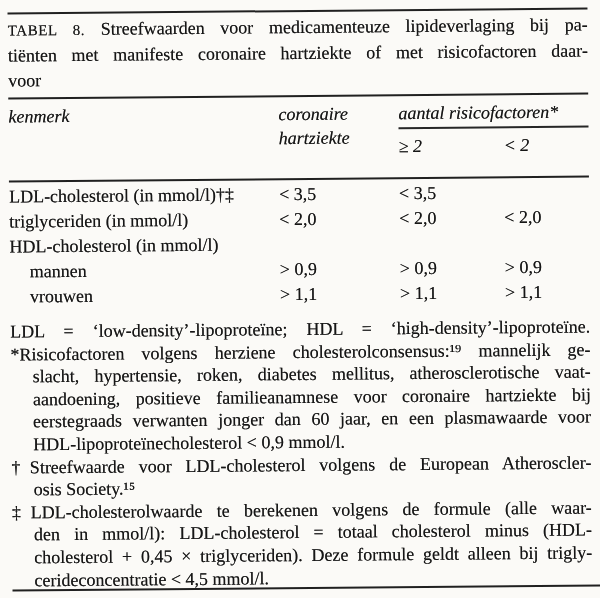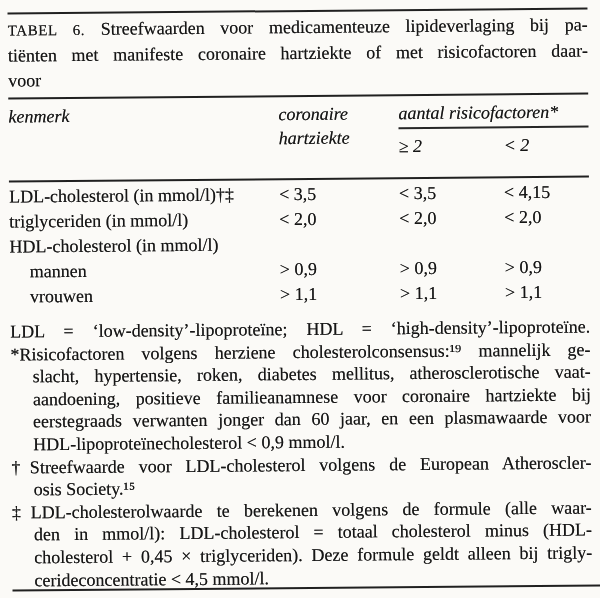--- a/index.html
+++ b/index.html
@@ -62,21 +62,21 @@
   .bottom-rule{position:absolute;left:10px;right:10px;bottom:9px;}
 </style>
 </head>
 <body>
 
 <div class="sheet">
 
   <hr class="rule">
 
   <div class="title-block">
-    <div class="line"><span class="smallcaps">TABEL 6.</span> <span>Streefwaarden voor medicamenteuze lipideverlaging bij pa-</span></div>
+    <div class="line"><span class="smallcaps">TABEL 8.</span> <span>Streefwaarden voor medicamenteuze lipideverlaging bij pa-</span></div>
     <div class="line">tiënten met manifeste coronaire hartziekte of met risicofactoren daar-</div>
     <div class="line last">voor</div>
   </div>
 
   <hr class="rule">
 
   <div class="tbl-header grid">
     <div class="hdr">kenmerk</div>
     <div class="hdr">
       <div>coronaire</div>
@@ -92,21 +92,20 @@
     </div>
   </div>
 
   <hr class="rule">
 
   <div class="tbl-body">
     <div class="grid row">
       <div class="cell">LDL-cholesterol (in mmol/l)†‡</div>
       <div class="cell">&lt; 3,5</div>
       <div class="cell">&lt; 3,5</div>
-      <div class="cell">&lt; 4,15</div>
     </div>
     <div class="grid row">
       <div class="cell">triglyceriden (in mmol/l)</div>
       <div class="cell">&lt; 2,0</div>
       <div class="cell">&lt; 2,0</div>
       <div class="cell">&lt; 2,0</div>
     </div>
     <div class="grid row">
       <div class="cell">HDL-cholesterol (in mmol/l)</div>
       <div class="cell"></div>

